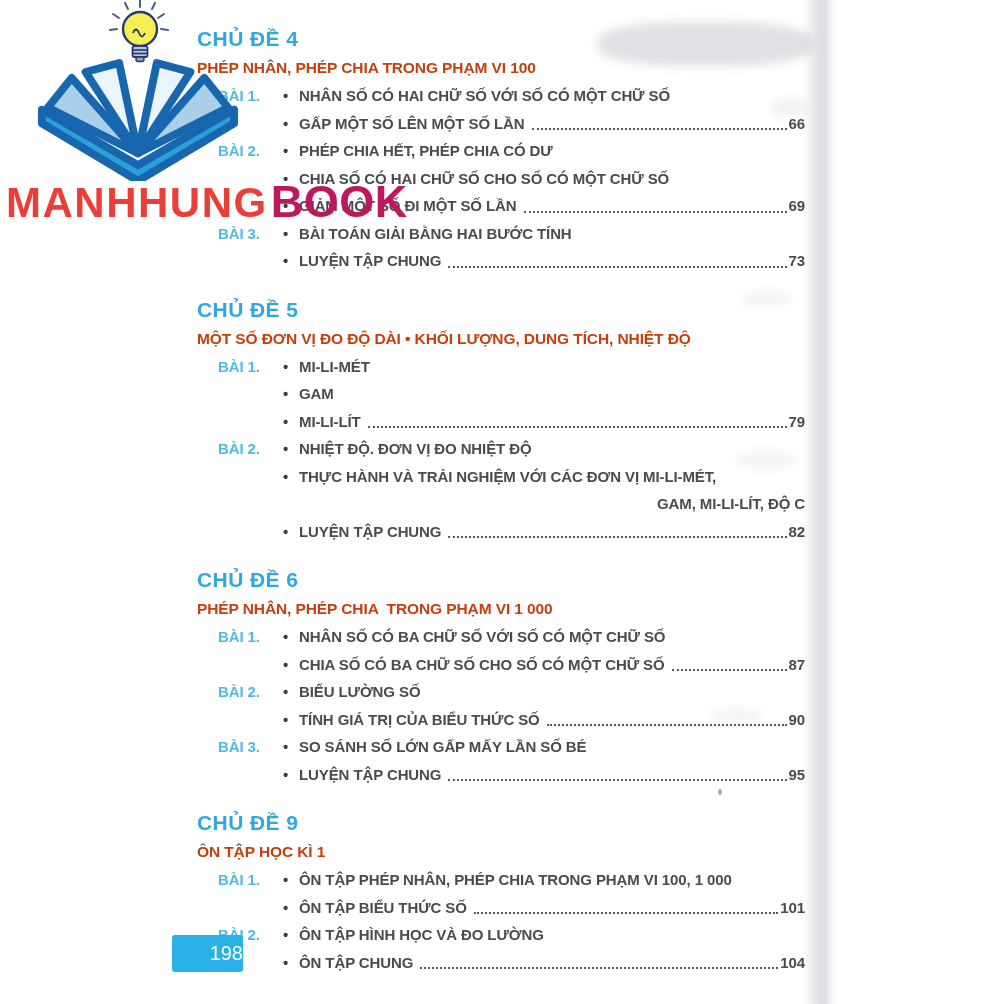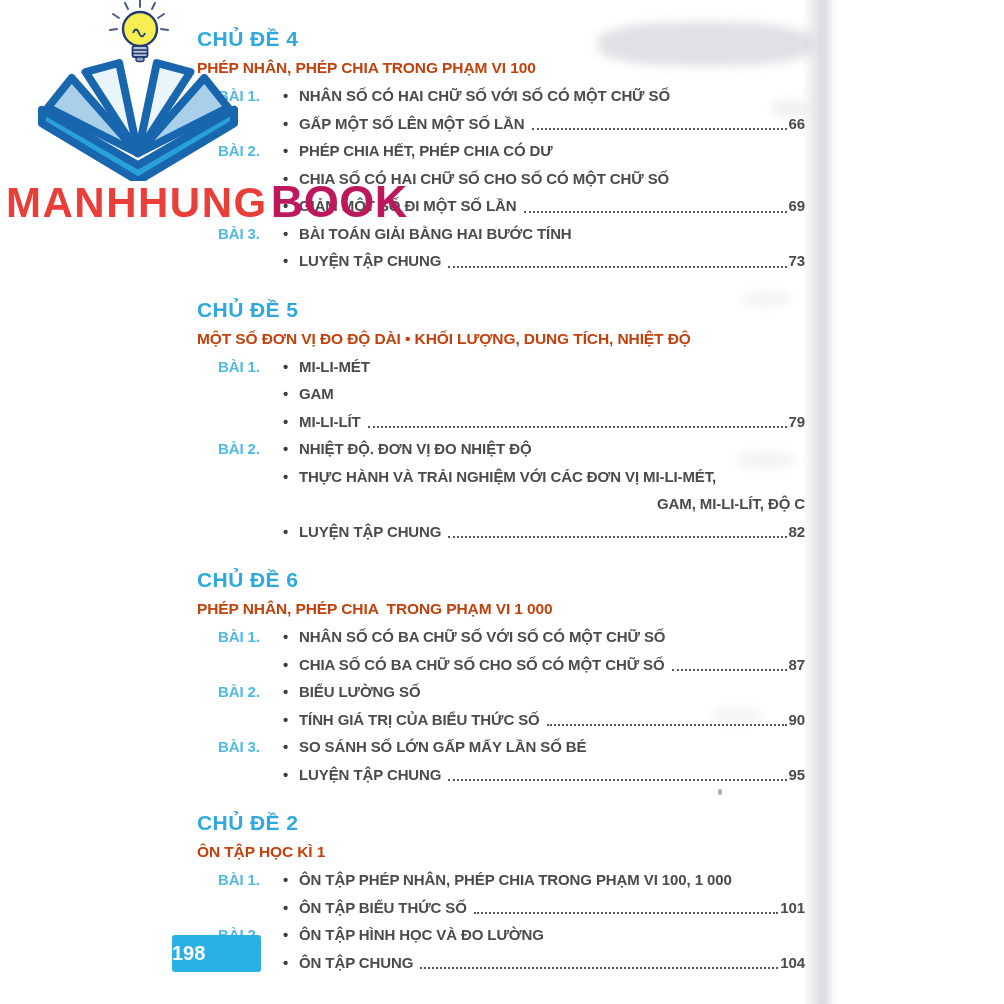--- a/index.html
+++ b/index.html
@@ -46,23 +46,23 @@
   .row.two{height:55px;}
   .lesson{flex:0 0 86px;box-sizing:border-box;padding-left:21px;color:#4fbae5;white-space:nowrap;}
   .bullet{flex:0 0 16px;color:#3f3f3f;}
   .entry{flex:1;min-width:0;text-align:right;}
   .l1{display:flex;}
   .etext{white-space:pre;}
   .leader{flex:1;min-width:18px;border-bottom:2px dotted #585858;margin:0 2px 7px 7px;align-self:flex-end;}
   .pnum{flex:none;}
   
   .badge{
-    position:absolute;left:172px;top:935px;width:89px;height:37px;z-index:2;
-    background:#29b1e6;color:#ffffff;font-size:20px;font-weight:bold;
-    line-height:37px;text-align:left;border-radius:3px;
+    position:absolute;left:172px;top:935px;width:71px;height:37px;z-index:2;
+    background:#29b1e6;color:#ffffff;font-size:20px;font-weight:normal;
+    line-height:37px;text-align:right;border-radius:3px;
   }
   
   .logo{position:absolute;left:0;top:0;width:310px;height:235px;z-index:5;}
   .logo .bulb{position:absolute;left:100px;top:0px;}
   .logo .book{position:absolute;left:34px;top:58px;}
   .brand{position:absolute;left:6px;top:176px;display:flex;align-items:baseline;white-space:nowrap;}
   .brand-first{font-size:42px;font-weight:bold;color:#ea3f39;letter-spacing:1.5px;}
   .brand-second{font-size:45px;font-weight:bold;color:#be185d;letter-spacing:.5px;margin-left:3px;}
 </style>
 </head>
@@ -325,21 +325,21 @@
         <span class="leader"></span>
         <span class="pnum">95</span>
       </div>
 
     </div>
   </div>
 </div>
   </section>
 
   <section class="toc-section">
-    <h2 class="chu-de">CHỦ ĐỀ 2</h2>
+    <h2 class="chu-de">CHỦ ĐỀ 9</h2>
     <h3 class="sec-title">ÔN TẬP HỌC KÌ 1</h3>
     <div class="rows">
   <div class="row">
     <span class="lesson">BÀI 1.</span>
     <span class="bullet">•</span>
     <div class="entry">
       <div class="l1">
         <span class="etext">ÔN TẬP PHÉP NHÂN, PHÉP CHIA TRONG PHẠM VI 100, 1 000</span>
 
       </div>

